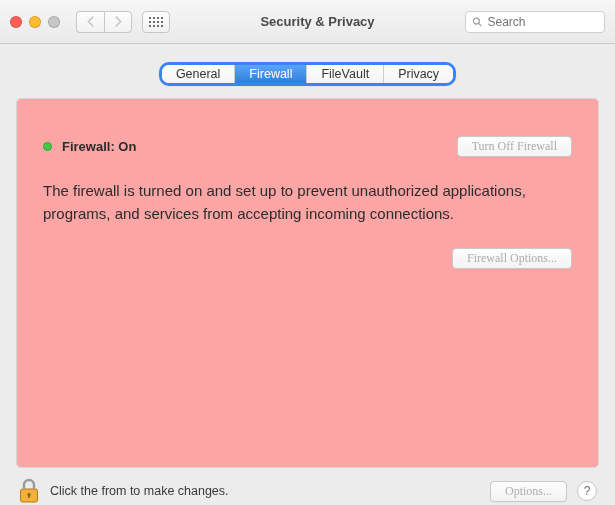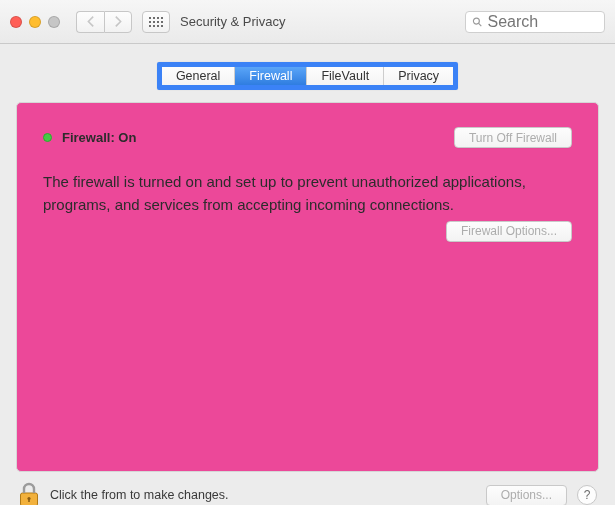--- a/index.html
+++ b/index.html
@@ -24,58 +24,59 @@
 .navbtn svg{opacity:.35;}
 
 .gridbtn {
   width:28px; height:22px; border:1px solid #c7c7c7; border-radius:4px;
   background:linear-gradient(#fdfdfd,#f2f2f2);
   display:flex; align-items:center; justify-content:center;
 }
 .gridbtn .g { display:grid; grid-template-columns:repeat(4,2px); grid-auto-rows:2px; gap:2px; }
 .gridbtn .g b{width:2px;height:2px;background:#6d6d6d;}
 
-.title { flex:1; text-align:left; font-size:13px; color:#4a4a4a; font-weight:400; }
+.title { flex:1; text-align:center; font-size:13px; color:#4a4a4a; font-weight:700; }
 
 .search {
   width:140px; height:22px; border:1px solid #cfcfcf; border-radius:4px;
   background:#fff; display:flex; align-items:center; padding:0 6px; gap:5px;
 }
-.search input { border:none; outline:none; width:100%; font-size:16px; background:transparent; }
+.search input { border:none; outline:none; width:100%; font-size:12px; background:transparent; }
 
 .tabs {
-  display:flex; margin:18px auto 0; width:max-content; border:5px solid #3b82f6;
-  border-radius:2px; overflow:hidden; background:#fff; box-shadow:0 0 0 .5px rgba(0,0,0,.04);
+  display:flex; margin:18px auto 0; width:max-content; border:3px solid #3b82f6;
+  border-radius:10px; overflow:hidden; background:#fff; box-shadow:0 0 0 .5px rgba(0,0,0,.04);
 }
 .tab {
   padding:2px 14px; font-size:12.5px; color:#333;
   border-right:1px solid #cdcdcd; background:linear-gradient(#fdfdfd,#f4f4f4);
 }
 .tab:last-child{border-right:none;}
 .tab.active { background:linear-gradient(#5aa5f8,#2f7de0); color:#fff; }
 
 .panel {
   margin:12px 16px 0; height:370px;
-  background:#ec4899; border:1px solid #d6d6d6; border-radius:5px;
-  padding:24px 26px 18px; position:relative;
+  background:#fca5a5; border:1px solid #d6d6d6; border-radius:5px;
+  padding:37px 26px 18px; position:relative;
 }
 .status-row { display:flex; align-items:center; justify-content:space-between; }
 .status-left { display:flex; align-items:center; gap:10px; }
 .status-dot { width:9px; height:9px; background:#45c945; border-radius:50%; border:.5px solid #2fa82f; }
 .status-text { font-size:13px; font-weight:700; color:#2c2c2c; }
 
 .macbtn {
   height:21px; padding:0 14px; font-size:12px;
   border:1px solid #c9c9c9; border-radius:4px;
   background:linear-gradient(#fdfdfd,#f3f3f3); color:#3a3a3a;
   box-shadow:0 0.5px 0 rgba(0,0,0,.05);
+  font-family:Liberation Serif, serif;
 }
 .macbtn.disabled { color:#adadad; }
 .desc { margin-top:22px; font-size:15px; color:#2c2c2c; line-height:1.55; max-width:520px; }
-.opts { display:flex; justify-content:flex-end; margin-top:4px; }
+.opts { display:flex; justify-content:flex-end; margin-top:22px; }
 
 .footer {
   padding:0 18px 0 18px; height:46px;
   display:flex; align-items:center; gap:10px;
 }
 .lockicon svg{display:block;}
 .locktext { font-size:12.5px; color:#3a3a3a; flex:1; }
 .helpbtn {
   width:20px; height:20px; border-radius:50%; border:1px solid #c7c7c7;
   background:#fdfdfd; display:flex; align-items:center; justify-content:center;

